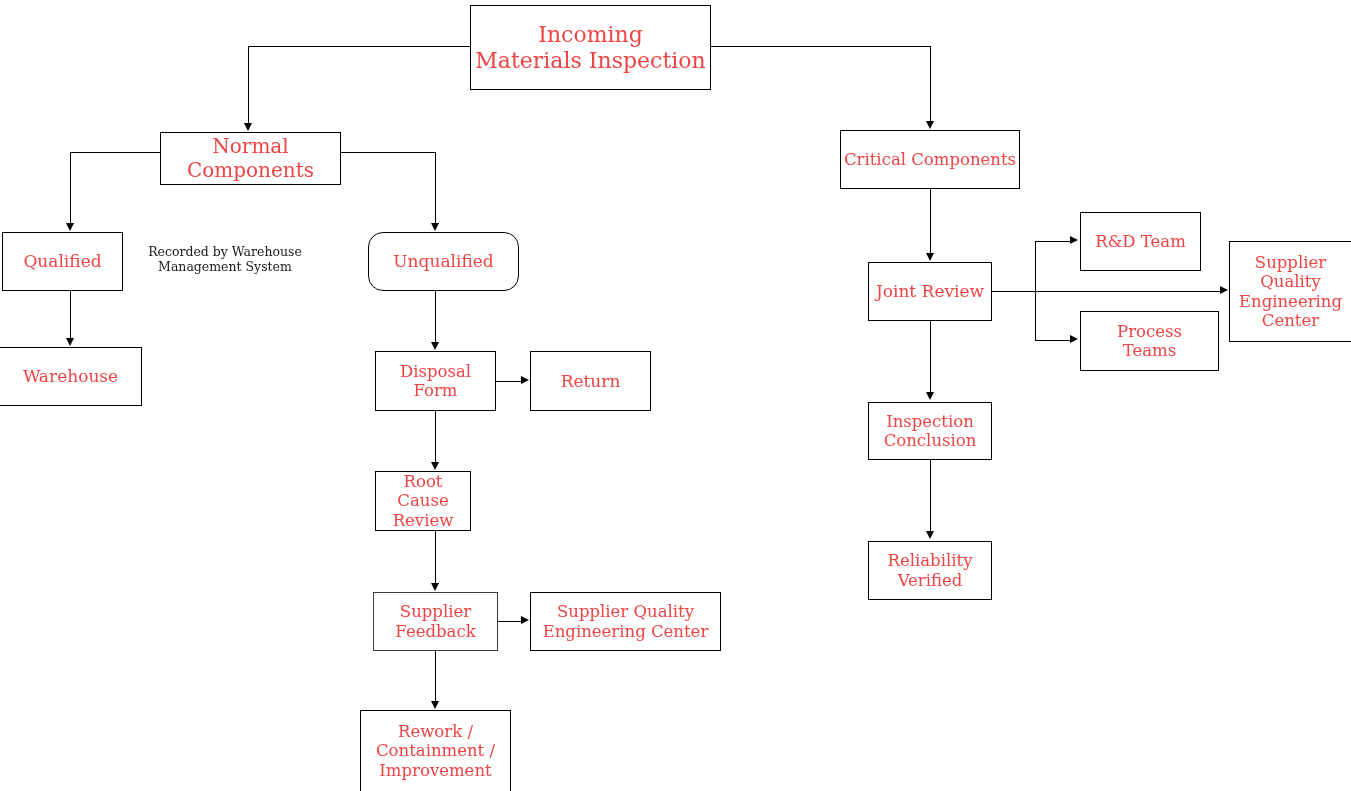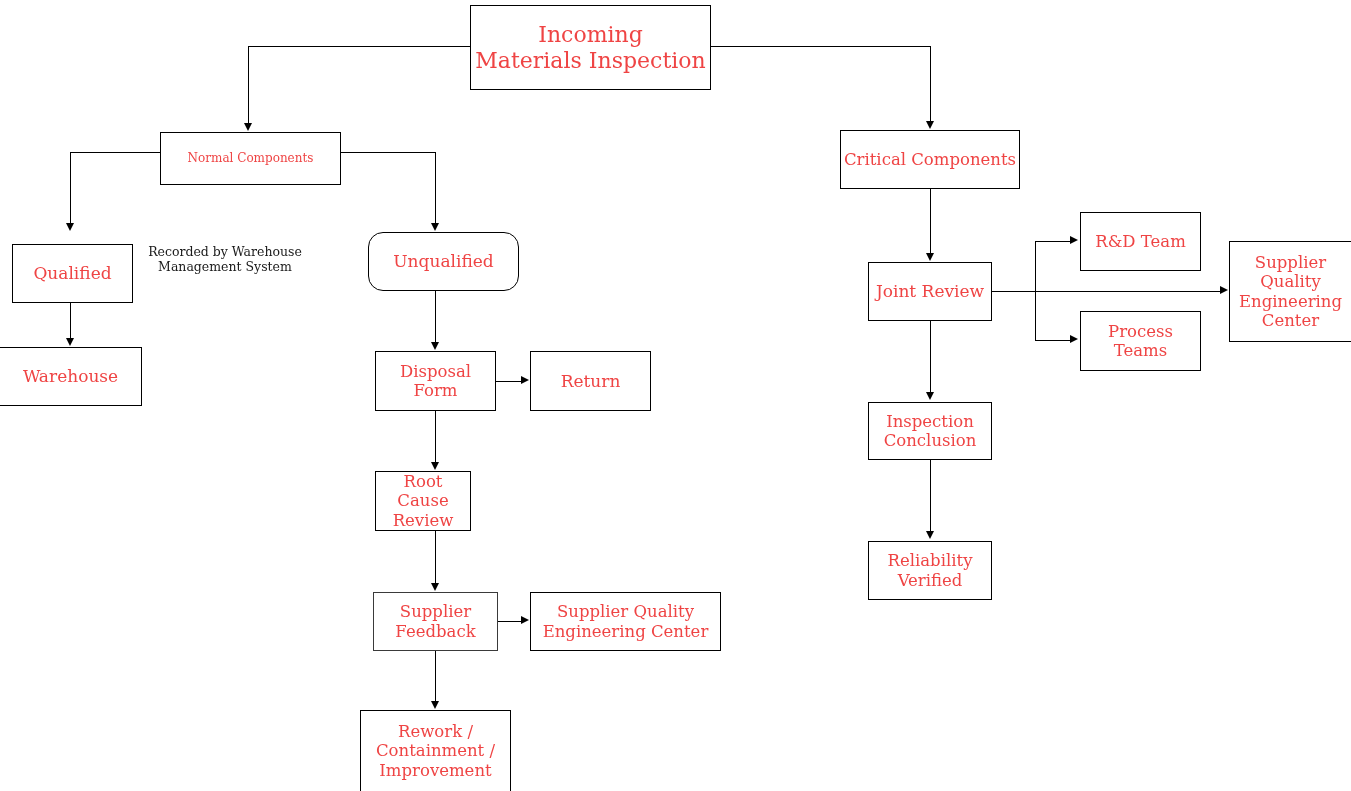--- a/index.html
+++ b/index.html
@@ -124,25 +124,25 @@
   <div class="ln v" style="left:930px; top:459px; height:73px;"></div>
   <div class="arrow down" style="left:926px; top:531px;"></div>
 
   <div class="edge-label" style="left:140px; top:244px; width:170px;">Recorded by Warehouse
 Management System</div>
 
 
   <div class="node" style="left:470px; top:5px; width:241px; height:85px; font-size:22px;">Incoming
 Materials Inspection</div>
 
-  <div class="node" style="left:160px; top:132px; width:181px; height:53px; font-size:12px;">Normal Components</div>
+  <div class="node" style="left:160px; top:132px; width:181px; height:53px; font-size:20px;">Normal Components</div>
 
   <div class="node" style="left:840px; top:130px; width:180px; height:59px; font-size:16.5px;">Critical Components</div>
 
-  <div class="node" style="left:12px; top:232px; width:121px; height:59px; font-size:17px;margin-top:12px;">Qualified</div>
+  <div class="node" style="left:2px; top:232px; width:121px; height:59px; font-size:17px;">Qualified</div>
 
   <div class="node" style="left:368px; top:232px; width:151px; height:59px; font-size:17px;border-radius:15px;">Unqualified</div>
 
   <div class="node" style="left:-1px; top:347px; width:143px; height:59px; font-size:17px;">Warehouse</div>
 
   <div class="node" style="left:375px; top:351px; width:121px; height:60px; font-size:16.5px;">Disposal
 Form</div>
 
   <div class="node" style="left:530px; top:351px; width:121px; height:60px; font-size:17px;">Return</div>
 
@@ -156,21 +156,21 @@
 Engineering Center</div>
 
   <div class="node" style="left:360px; top:710px; width:151px; height:82px; font-size:16.5px;">Rework /
 Containment /
 Improvement</div>
 
   <div class="node" style="left:868px; top:262px; width:124px; height:59px; font-size:17px;">Joint Review</div>
 
   <div class="node" style="left:1080px; top:212px; width:121px; height:59px; font-size:16.5px;">R&amp;D Team</div>
 
-  <div class="node" style="left:1080px; top:311px; width:121px; height:60px; font-size:16.5px;">Process
+  <div class="node" style="left:1080px; top:311px; width:139px; height:60px; font-size:16.5px;">Process
 Teams</div>
 
   <div class="node" style="left:1229px; top:241px; width:123px; height:101px; font-size:16.5px;">Supplier
 Quality
 Engineering
 Center</div>
 
   <div class="node" style="left:868px; top:402px; width:124px; height:58px; font-size:16.5px;">Inspection
 Conclusion</div>
 

